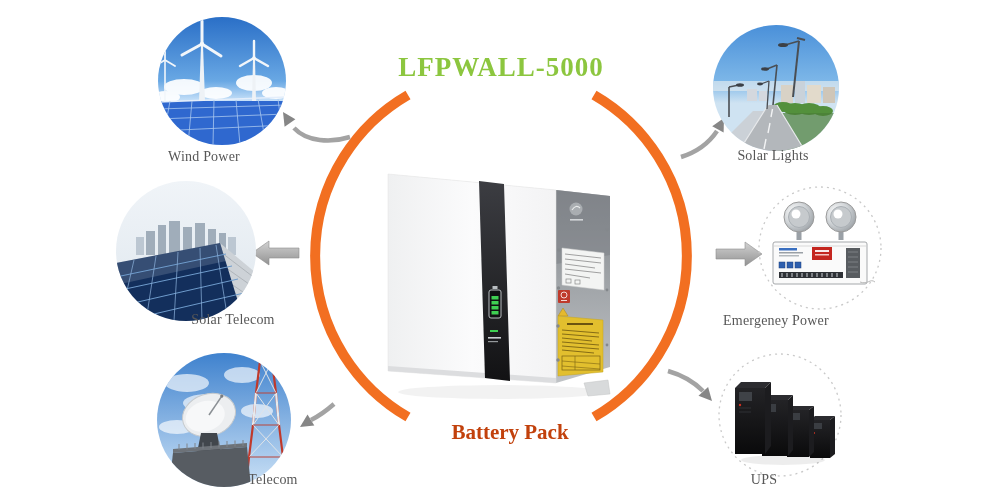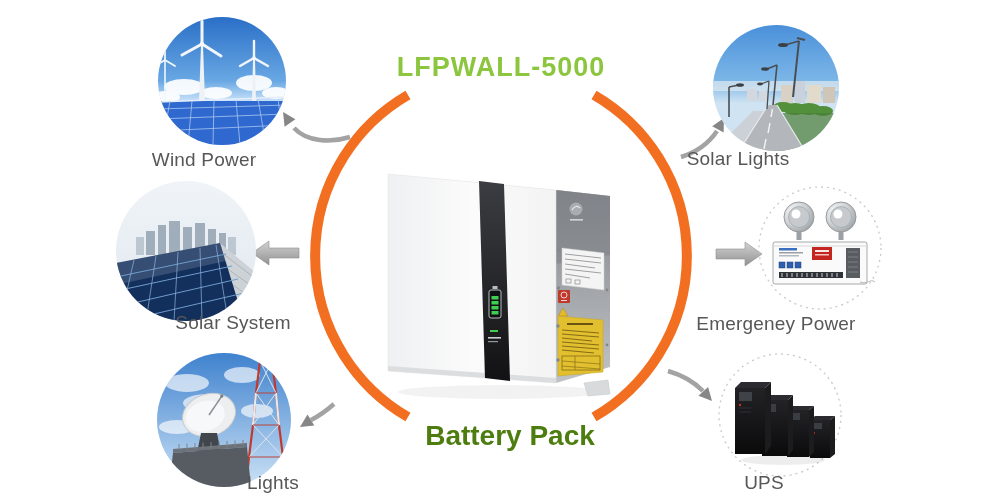--- a/index.html
+++ b/index.html
@@ -1,24 +1,24 @@
 <!DOCTYPE html>
 <html><head>
 <meta charset="utf-8">
 <style>
   html,body{margin:0;padding:0;background:#fff;}
   #stage{position:relative;width:1000px;height:500px;background:#ffffff;overflow:hidden;
-         font-family:Liberation Sans, sans-serif;}
+         font-family:Liberation Serif, serif;}
   .abs{position:absolute;}
-  .app-label{position:absolute;transform:translateX(-50%);font-size:19px;color:#575757;
+  .app-label{position:absolute;transform:translateX(-50%);font-size:14px;color:#575757;
              white-space:nowrap;letter-spacing:.2px;}
   .title{position:absolute;transform:translateX(-50%);font-size:27px;font-weight:bold;
          color:#8CC63F;letter-spacing:1px;white-space:nowrap;}
-  .center-label{position:absolute;transform:translateX(-50%);font-size:28px;font-weight:bold;
-                color:#4d7c0f;white-space:nowrap;}
+  .center-label{position:absolute;transform:translateX(-50%);font-size:21px;font-weight:bold;
+                color:#c2410c;white-space:nowrap;}
   svg{display:block;}
 </style>
 </head>
 <body>
 
 <div id="stage">
 
   <svg class="abs" style="left:0;top:0" width="1000" height="500" viewBox="0 0 1000 500">
     <defs>
       <linearGradient id="blockArrow" x1="0" y1="0" x2="0" y2="1">
@@ -197,21 +197,21 @@
         </g>
         <polygon points="104,62 140,92 140,140 128,140" fill="#cdd2d7"></polygon>
         <path d="M106,72 L140,98 M106,84 L140,108 M108,98 L140,120" stroke="#a7adb3" stroke-width=".8"></path>
         <polygon points="0,82 104,62 128,140 0,140" fill="#132f5c"></polygon>
         <polygon points="0,82 104,62 110,80 0,104" fill="#ffffff" opacity=".15"></polygon>
         <path d="M0,96 L110,73 M0,110 L116,85 M0,126 L122,98 M8,140 L128,112" stroke="#6f9ccc" stroke-width="1"></path>
         <path d="M18,79 L4,140 M40,75 L30,140 M62,71 L58,140 M84,67 L86,140 M100,64 L112,140" stroke="#8fb4de" stroke-width=".7"></path>
       </g>
     </svg>
   </div>
-  <div class="app-label" style="left:233px;top:312px">Solar System</div>
+  <div class="app-label" style="left:233px;top:312px">Solar Telecom</div>
 
   <div class="abs" style="left:157px;top:353px">
     <svg width="134" height="134" viewBox="0 0 134 134">
       <defs>
         <clipPath id="cT">
             <circle cx="67" cy="67" r="67"></circle>
           </clipPath>
         <linearGradient id="tsky" x1="0" y1="0" x2="0" y2="1">
           <stop offset="0" stop-color="#3f82ce"></stop>
             <stop offset="1" stop-color="#cce2f6"></stop>
@@ -240,21 +240,21 @@
           <path d="M52,62 L70,48" stroke="#8a8f94" stroke-width="1.5"></path>
             <circle cx="70" cy="48" r="1.6" fill="#787d82"></circle>
         </g>
         <polygon points="44,80 60,80 64,100 40,100" fill="#41464c"></polygon>
         <polygon points="16,100 90,94 90,90 16,96" fill="#6d7278"></polygon>
         <polygon points="16,100 90,94 94,134 12,134" fill="#575c62"></polygon>
         <path d="M22,91 L22,97 M30,90.5 L30,96.5 M38,90 L38,96 M46,89.5 L46,95.5 M54,89 L54,95 M62,88.5 L62,94.5 M70,88 L70,94 M78,87.5 L78,93.5 M86,87 L86,93" stroke="#7e838a" stroke-width="1"></path>
       </g>
     </svg>
   </div>
-  <div class="app-label" style="left:273px;top:472px">Lights</div>
+  <div class="app-label" style="left:273px;top:472px">Telecom</div>
 
   <div class="abs" style="left:713px;top:25px">
     <svg width="126" height="126" viewBox="0 0 126 126">
       <defs>
         <clipPath id="cL">
             <circle cx="63" cy="63" r="63"></circle>
           </clipPath>
         <linearGradient id="lsky" x1="0" y1="0" x2="0" y2="1">
           <stop offset="0" stop-color="#4a90d9"></stop>
             <stop offset=".45" stop-color="#7db7e8"></stop>
@@ -294,21 +294,21 @@
           <path d="M56,56 L54,84" stroke-width="1.3"></path>
             <path d="M56,56 L48,59" stroke-width="1.2"></path>
           <ellipse cx="47" cy="59" rx="3" ry="1.4" fill="#3c4046" stroke="none"></ellipse>
           <path d="M16,62 L16,92" stroke-width="1.6"></path>
             <path d="M16,62 L26,60" stroke-width="1.4"></path>
           <ellipse cx="27" cy="60" rx="4" ry="1.8" fill="#3c4046" stroke="none"></ellipse>
         </g>
       </g>
     </svg>
   </div>
-  <div class="app-label" style="left:738px;top:148px">Solar Lights</div>
+  <div class="app-label" style="left:773px;top:148px">Solar Lights</div>
 
   <div class="abs" style="left:756px;top:184px">
     <svg width="128" height="128" viewBox="0 0 128 128">
       <defs>
         <radialGradient id="lamp" cx=".35" cy=".35" r=".8">
           <stop offset="0" stop-color="#ffffff"></stop>
             <stop offset=".5" stop-color="#cfd3d6"></stop>
           <stop offset="1" stop-color="#8f959a"></stop>
         </radialGradient>
       </defs>

